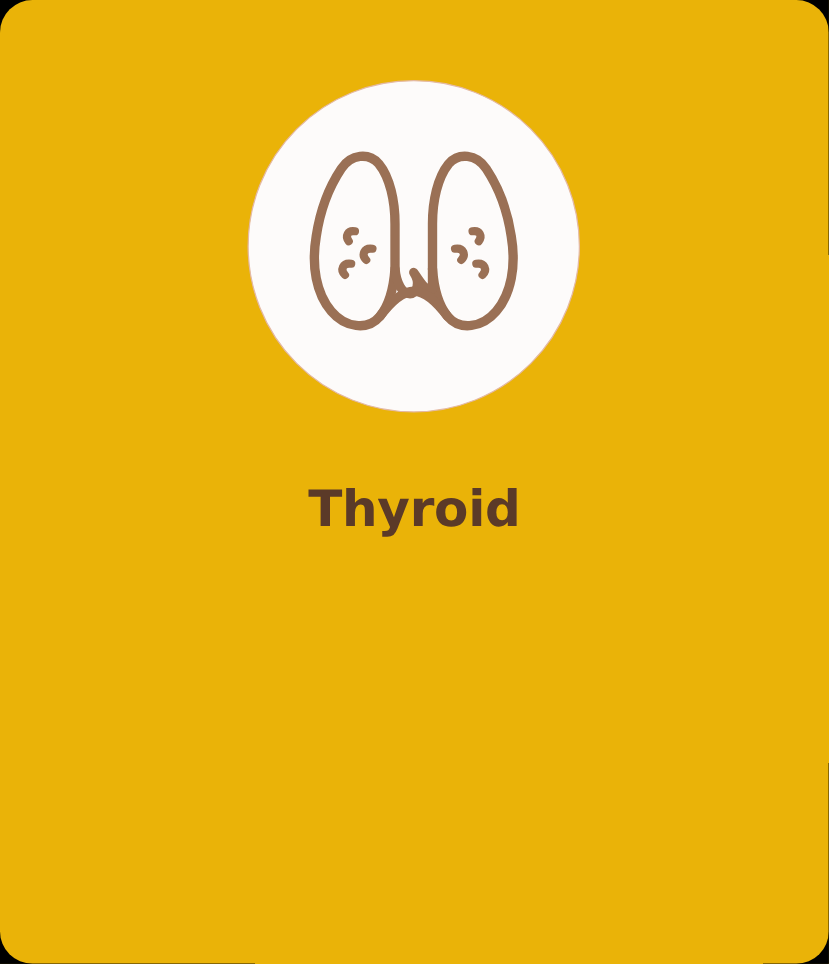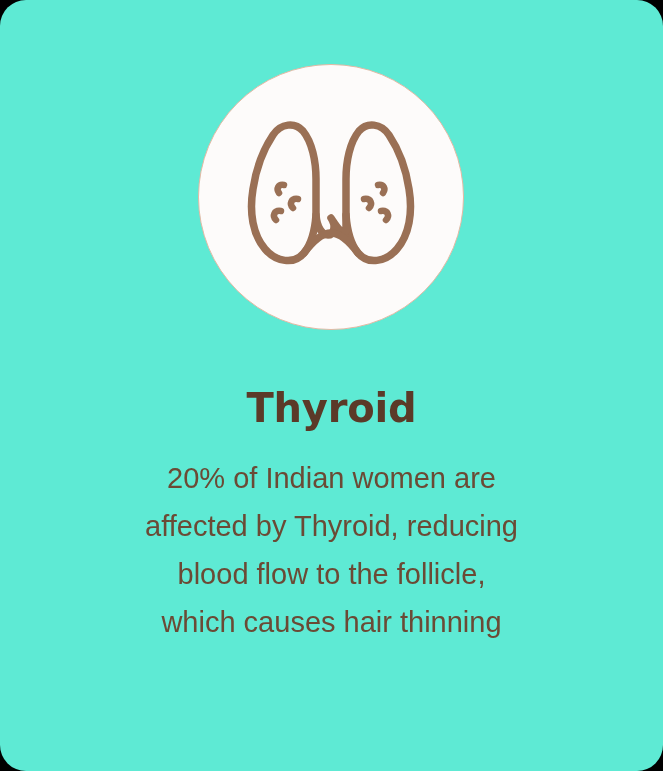--- a/index.html
+++ b/index.html
@@ -12,21 +12,21 @@
     height: 771px;
     overflow: hidden;
     font-family: "DejaVu Sans", sans-serif;
   }
 
   #card {
     position: relative;
     box-sizing: border-box;
     width: 663px;
     height: 771px;
-    background: #5eead4;
+    background: #eab308;
     border-radius: 26px;
     display: flex;
     flex-direction: column;
     align-items: center;
     overflow: hidden;
   }
 
   
   #icon-badge {
     position: absolute;
@@ -122,19 +122,15 @@
       <path d="M38 92 C 31 91, 29 97, 33 101" stroke-width="6.5"></path>
 
       <path d="M135 66 C 141 65, 143 70, 140 74" stroke-width="6.5"></path>
       <path d="M121 80 C 128 79, 130 85, 126 89" stroke-width="6.5"></path>
       <path d="M138 92 C 145 91, 147 97, 143 101" stroke-width="6.5"></path>
     </svg>
   </div>
 
   <div id="text-block">
     <h2 id="card-title">Thyroid</h2>
-    <p id="card-description">20% of Indian women are
-affected by Thyroid, reducing
-blood flow to the follicle,
-which causes hair thinning</p>
   </div>
 
 </div>
 
 </body></html>

